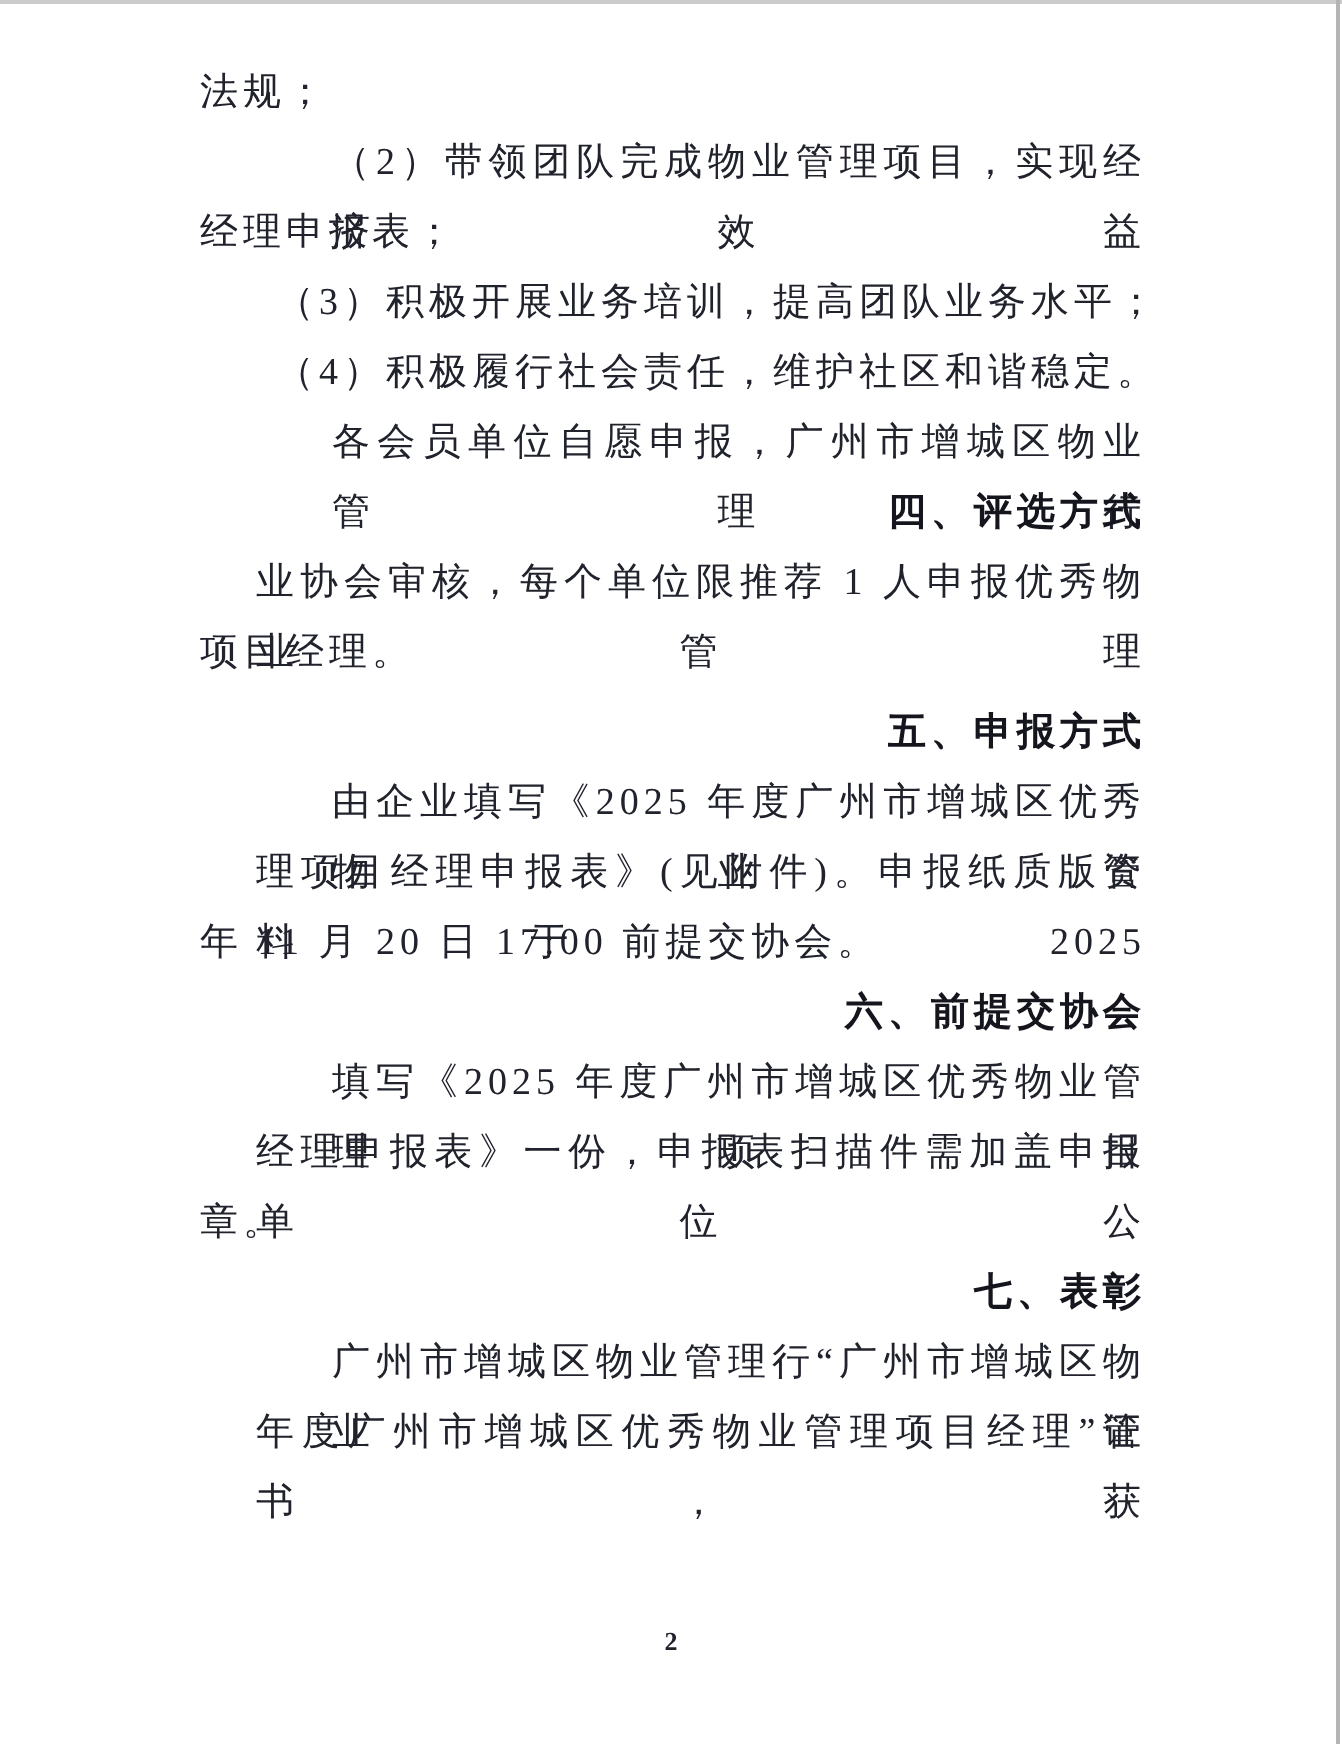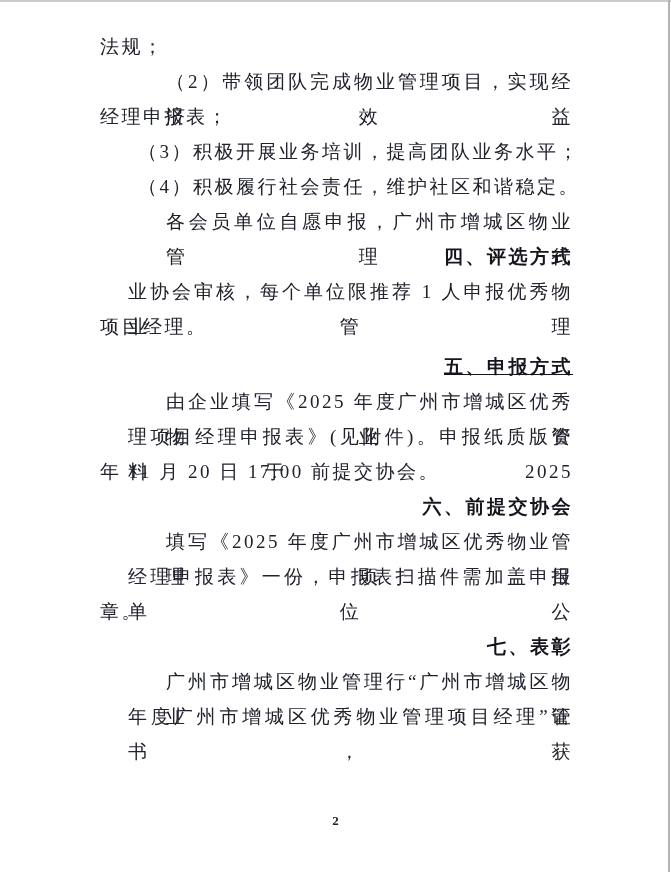--- a/index.html
+++ b/index.html
@@ -54,21 +54,20 @@
     text-align: justify;
     text-align-last: justify;
     margin-left: 28px;
   }
   .line.heading {
     font-weight: 700;
     color: var(--heading-color, #15161d);
   }
   .line.gap {
     margin-top: 5px;
-    text-decoration: underline;
   }
   .page-number {
     position: absolute;
     left: 0;
     top: 813px;
     width: 100%;
     text-align: center;
     font-size: 13px;
     font-weight: 700;
     letter-spacing: 0;

